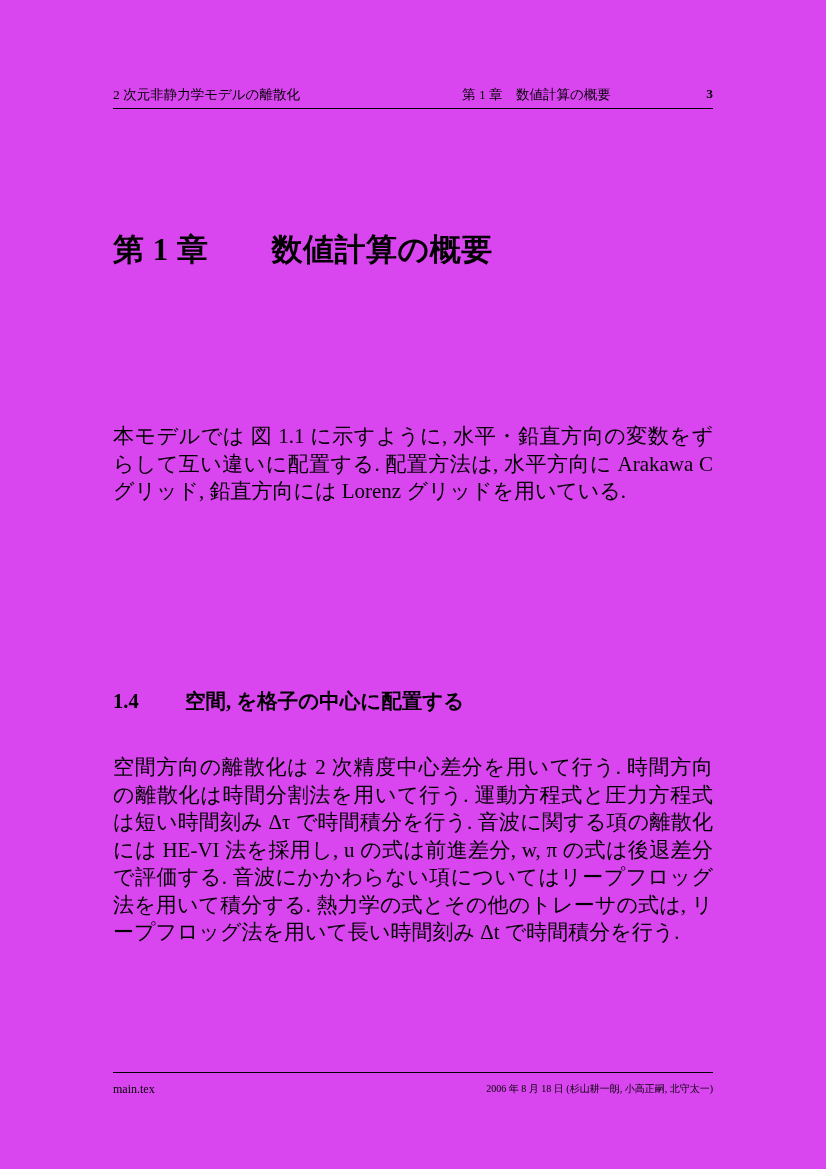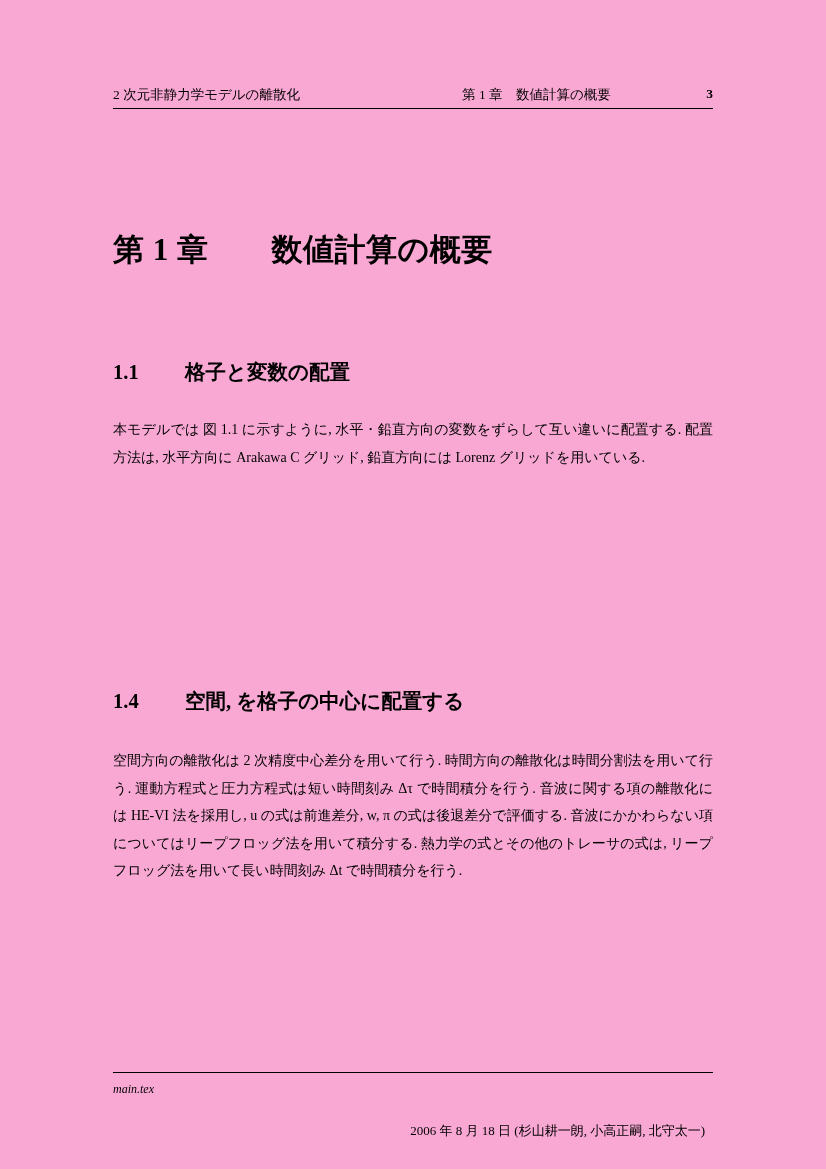--- a/index.html
+++ b/index.html
@@ -7,21 +7,21 @@
     padding: 0;
     background: #b0b0b0;
   }
   body {
     font-family: "Liberation Serif", serif;
   }
   .page {
     position: relative;
     width: 826px;
     height: 1169px;
-    background: #f9a8d4;
+    background: #d946ef;
     margin: 0 auto;
     overflow: hidden;
     box-sizing: border-box;
   }
   .content {
     position: absolute;
     left: 113px;
     top: 0;
     width: 600px;
     height: 1169px;
@@ -82,21 +82,21 @@
   .sec2 { top: 670px; }
   .section .num {
     display: inline-block;
     width: 72px;
   }
   
   .para {
     position: absolute;
     left: 0;
     width: 600px;
-    font-size: 14px;
+    font-size: 21px;
     line-height: 27.5px;
     text-align: justify;
     text-justify: inter-character;
     color: #000;
   }
   .p1 { top: 402px; }
   .p2 { top: 487px; }
   .p3 { top: 733px; }
   
   .rule-bot {
@@ -112,48 +112,43 @@
     left: 0;
     top: 1082px;
     width: 600px;
     font-size: 12px;
     white-space: nowrap;
   }
   .footer .f-left {
     position: absolute;
     left: 0;
     top: 0;
-    font-style: italic;
   }
   .footer .f-right {
     position: absolute;
-    right: 8px;
+    right: 0;
     top: 0;
-    font-size: 13px;
-    margin-top: 40px;
+    font-size: 10px;
   }
 </style>
 </head>
 <body>
 
 <div class="page">
   <div class="content">
 
     <div class="runhead">
       <span class="rh-left">2 次元非静力学モデルの離散化</span>
       <span class="rh-center">第 1 章　数値計算の概要</span>
       <span class="rh-right">3</span>
     </div>
     <div class="rule-top"></div>
 
     <h1 class="chapter-title">第 1 章　　数値計算の概要</h1>
 
-    <h2 class="section sec1">
-      <span class="num">1.1</span><span>格子と変数の配置</span>
-    </h2>
 
     <p class="para p1">本モデルでは 図 1.1 に示すように, 水平・鉛直方向の変数をずらして互い違いに配置する. 配置方法は, 水平方向に Arakawa C グリッド, 鉛直方向には Lorenz グリッドを用いている.</p>
 
 
     <h2 class="section sec2">
       <span class="num">1.4</span><span>空間, を格子の中心に配置する</span>
     </h2>
 
     <p class="para p3">空間方向の離散化は 2 次精度中心差分を用いて行う. 時間方向の離散化は時間分割法を用いて行う. 運動方程式と圧力方程式は短い時間刻み Δτ で時間積分を行う. 音波に関する項の離散化には HE-VI 法を採用し, u の式は前進差分, w, π の式は後退差分で評価する. 音波にかかわらない項についてはリープフロッグ法を用いて積分する. 熱力学の式とその他のトレーサの式は, リープフロッグ法を用いて長い時間刻み Δt で時間積分を行う.</p>
 

